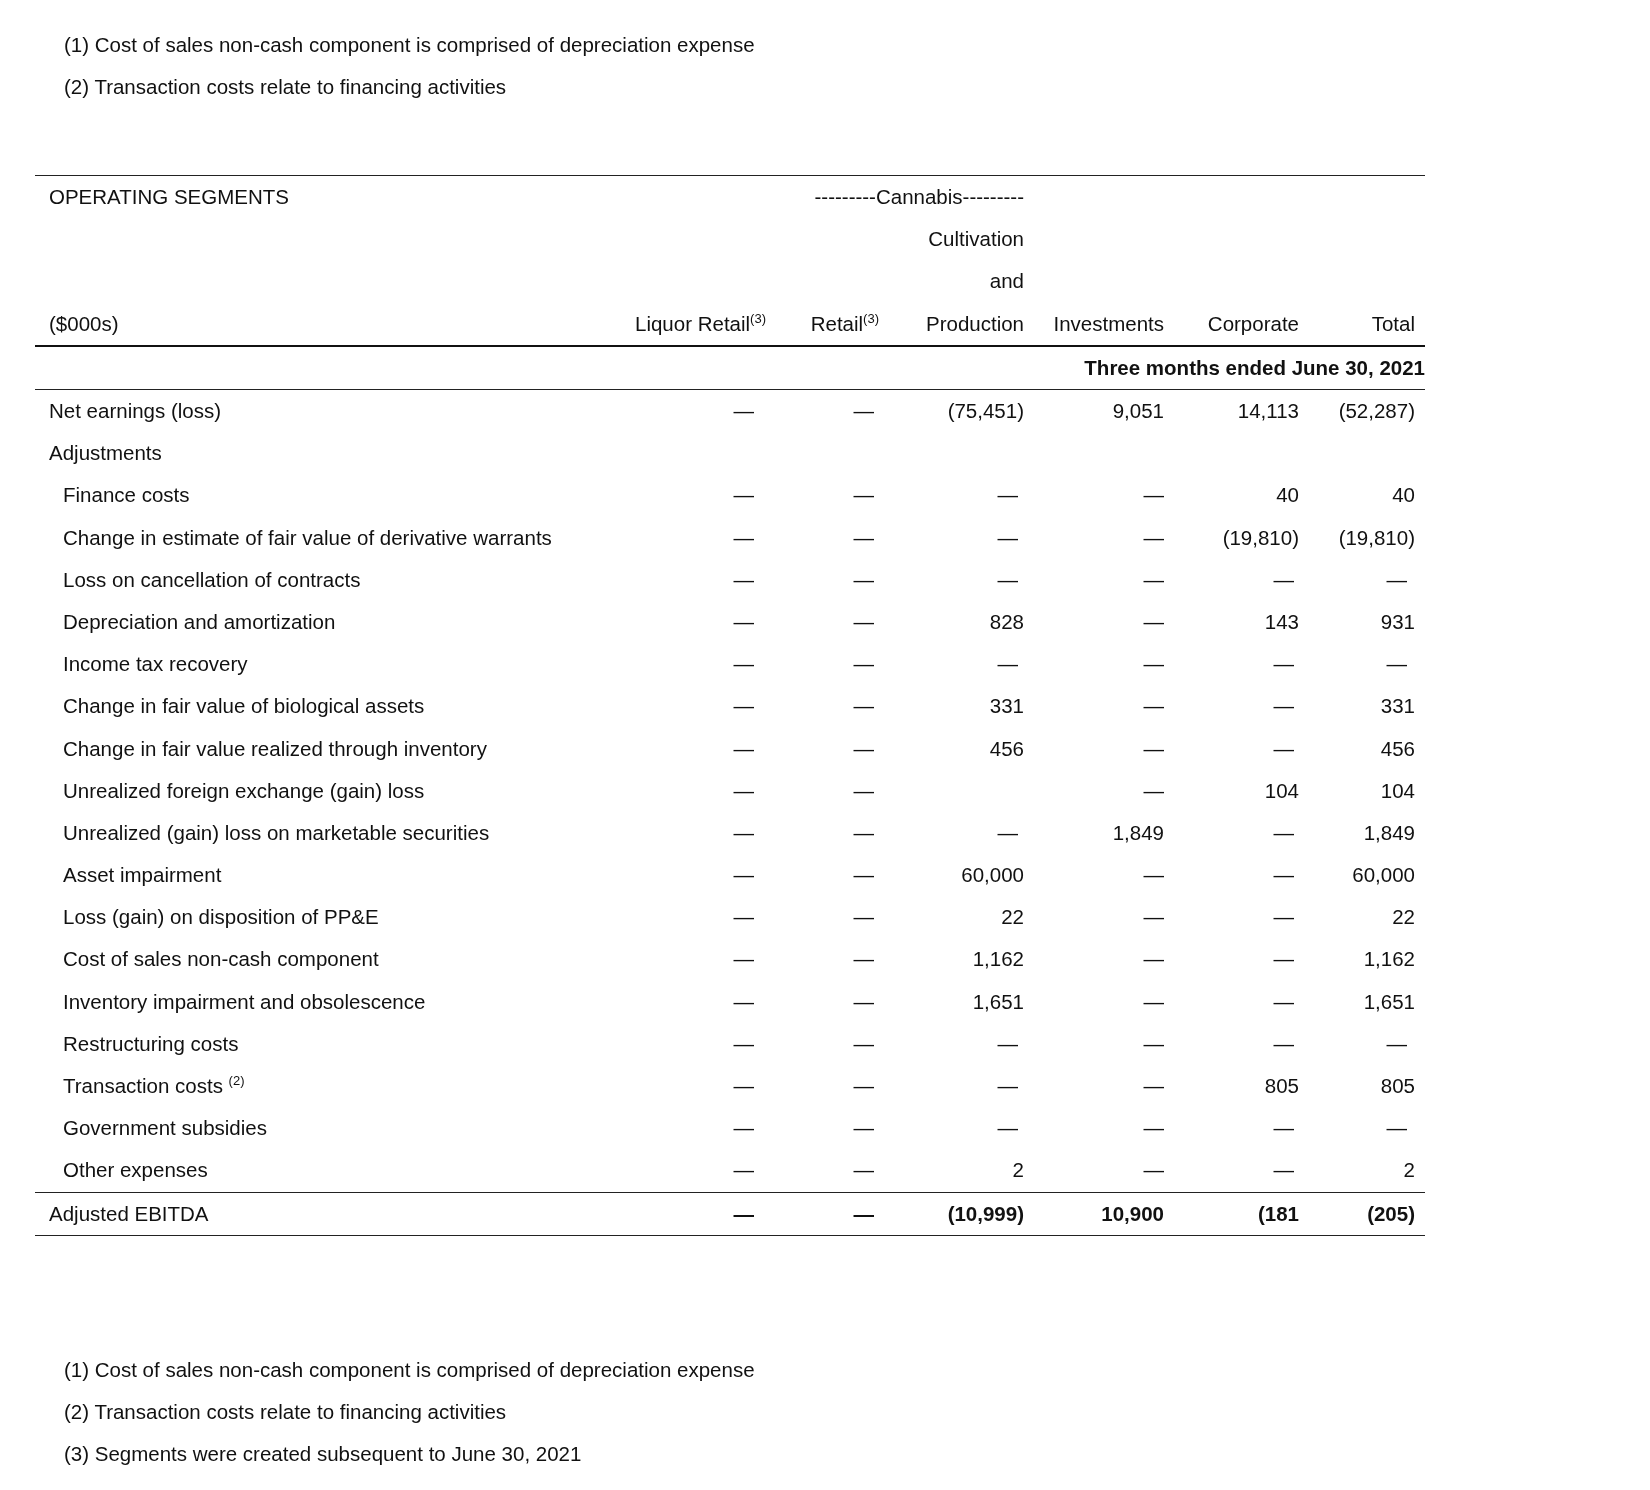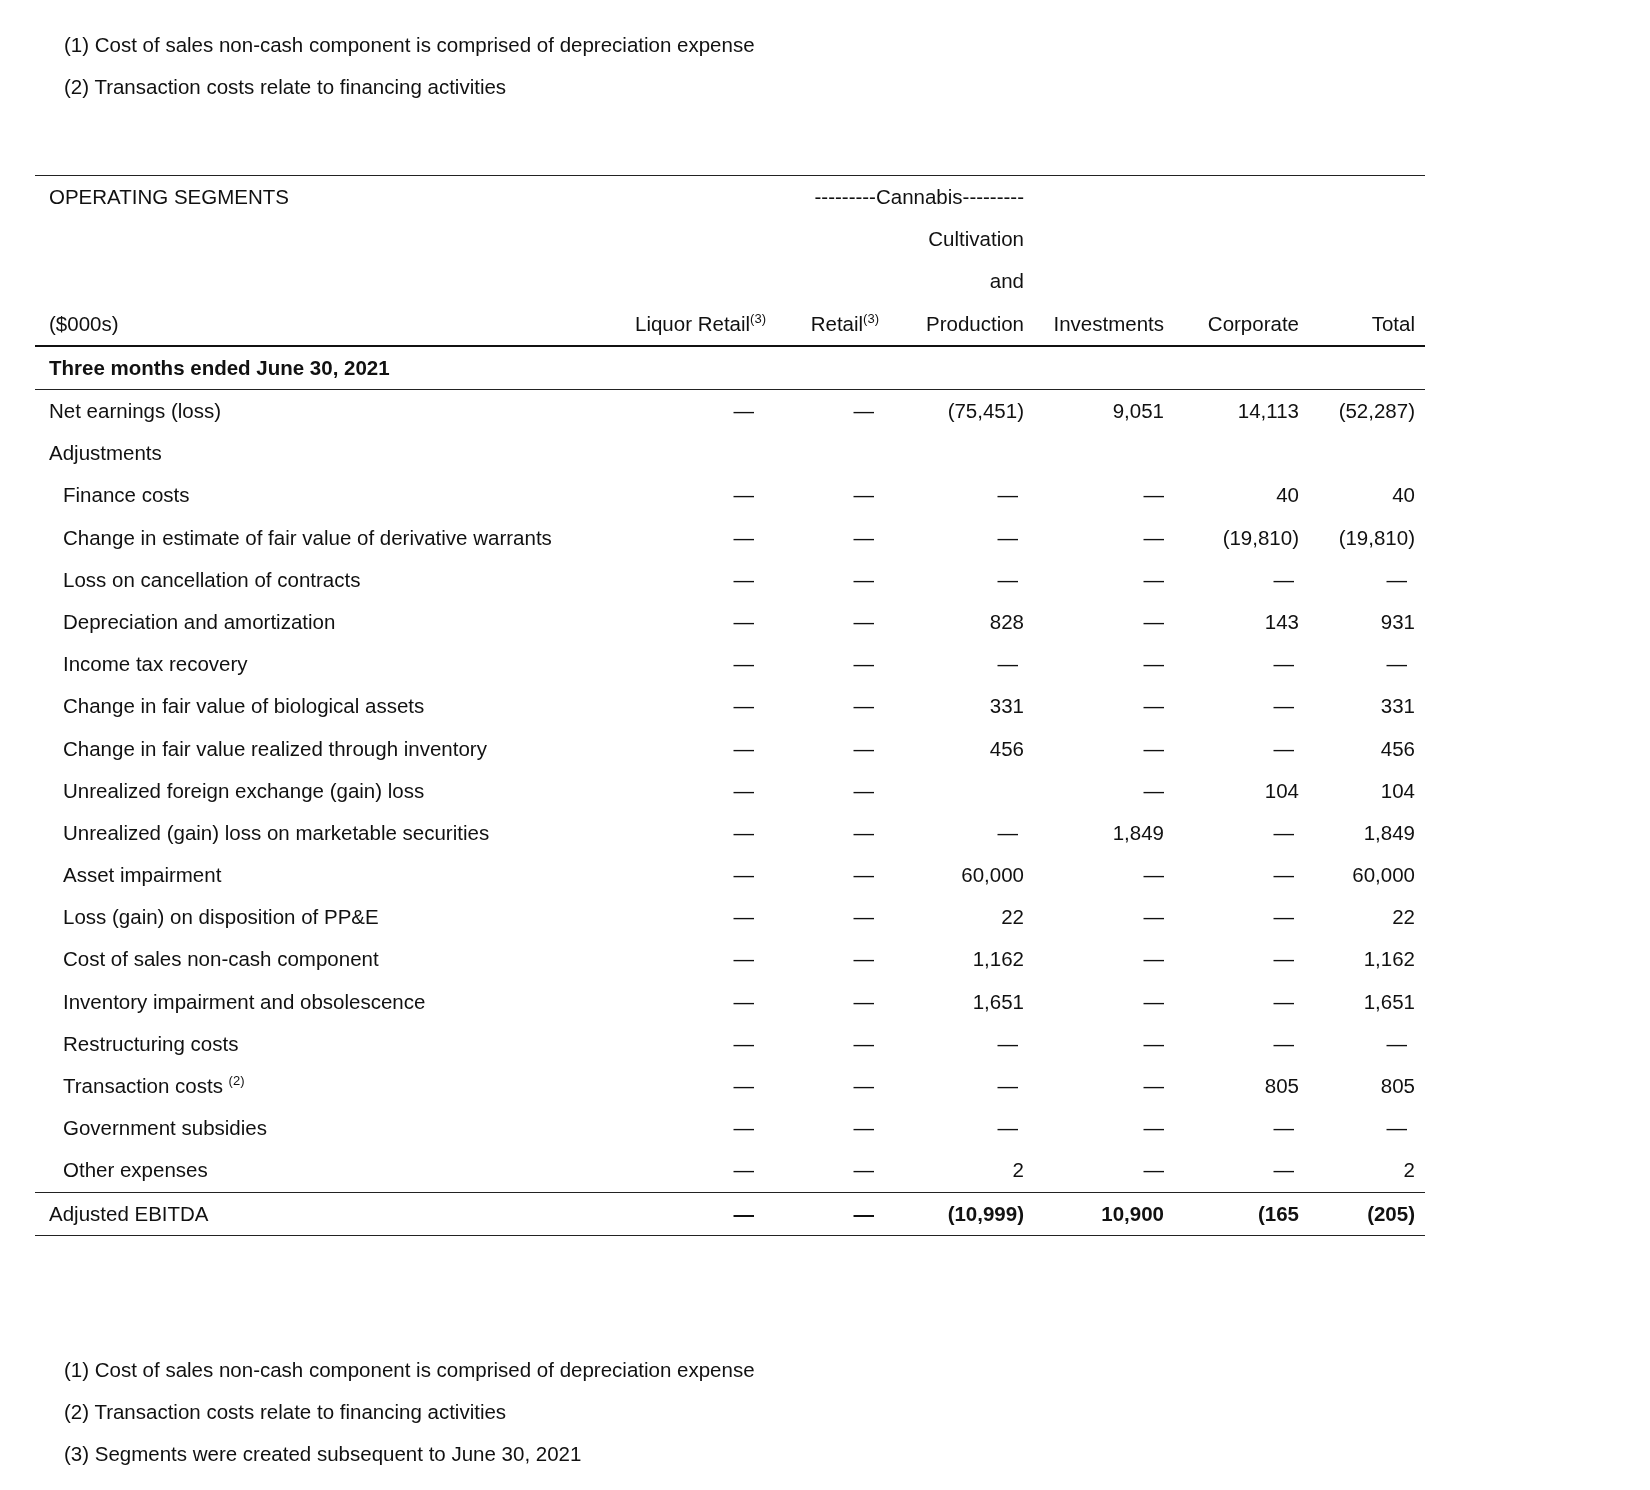--- a/index.html
+++ b/index.html
@@ -38,21 +38,21 @@
   }
   table.seg td {
     padding: 0;
     height: 42.2px;
     line-height: 42px;
     white-space: nowrap;
     vertical-align: middle;
   }
   table.seg tr.toprule td { border-top: 1.5px solid #222; }
   table.seg tr.hdr-last td { border-bottom: 2.5px solid #111; }
-  table.seg tr.period td { border-bottom: 1.5px solid #222; }
+  table.seg tr.period td { border-bottom: 1.5px solid #222; text-align: right; }
   table.seg tr.pre-total td { border-bottom: 1.5px solid #222; }
   table.seg tr.total td { border-bottom: 1.5px solid #222; font-weight: bold; }
 
   .lbl { padding-left: 14px !important; }
   .lbl.indent { padding-left: 28px !important; }
   .bold { font-weight: bold; }
   .num { text-align: right; }
   .c-liq { padding-right: 16px !important; }
   .c-ret { padding-right: 13px !important; }
   .c-cul { padding-right: 14px !important; }
@@ -295,21 +295,21 @@
         <td class="num dash-inv">—</td>
         <td class="num dash-cor">—</td>
         <td class="num c-tot">2</td>
       </tr>
       <tr class="total">
         <td class="lbl" style="font-weight: normal;">Adjusted EBITDA</td>
         <td class="num dash-liq">—</td>
         <td class="num dash-ret">—</td>
         <td class="num c-cul">(10,999)</td>
         <td class="num c-inv">10,900</td>
-        <td class="num c-cor">(165</td>
+        <td class="num c-cor">(181</td>
         <td class="num c-tot">(205)</td>
       </tr>
     </tbody>
 </table>
 
 <div class="notes bottom">
   <div class="note">(1) Cost of sales non-cash component is comprised of depreciation expense</div>
   <div class="note">(2) Transaction costs relate to financing activities</div>
   <div class="note">(3) Segments were created subsequent to June 30, 2021</div>
 </div>

